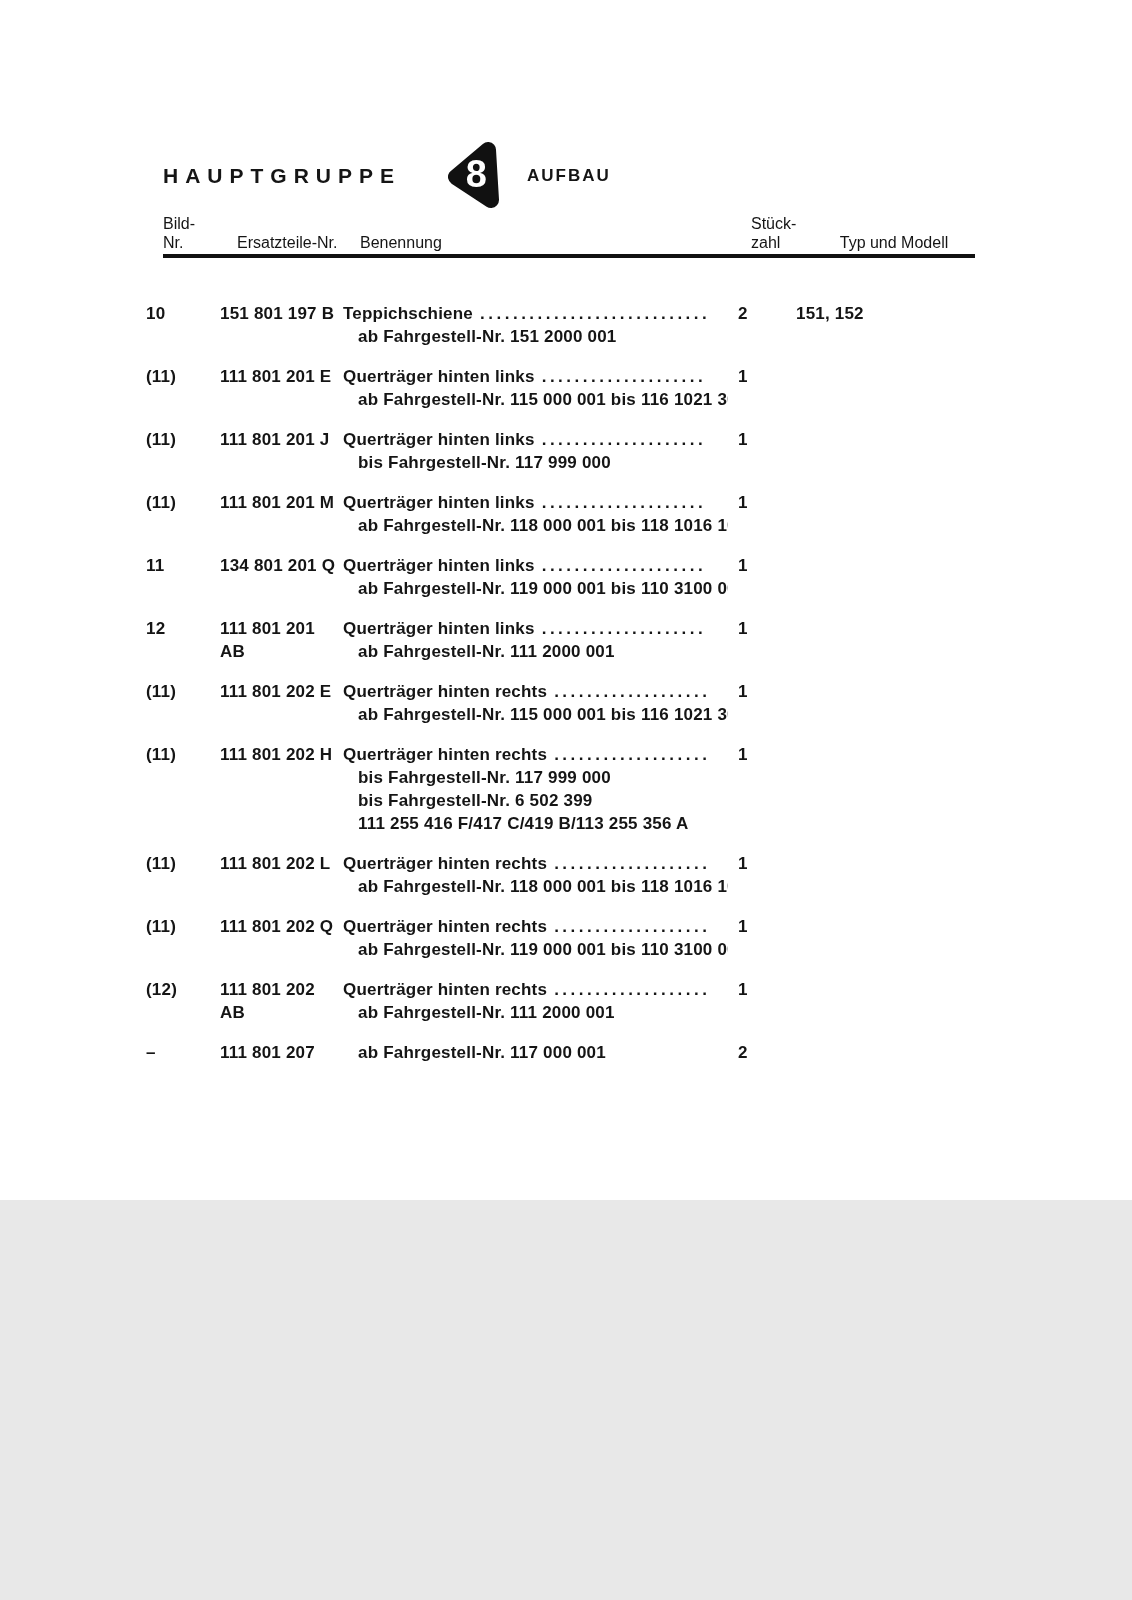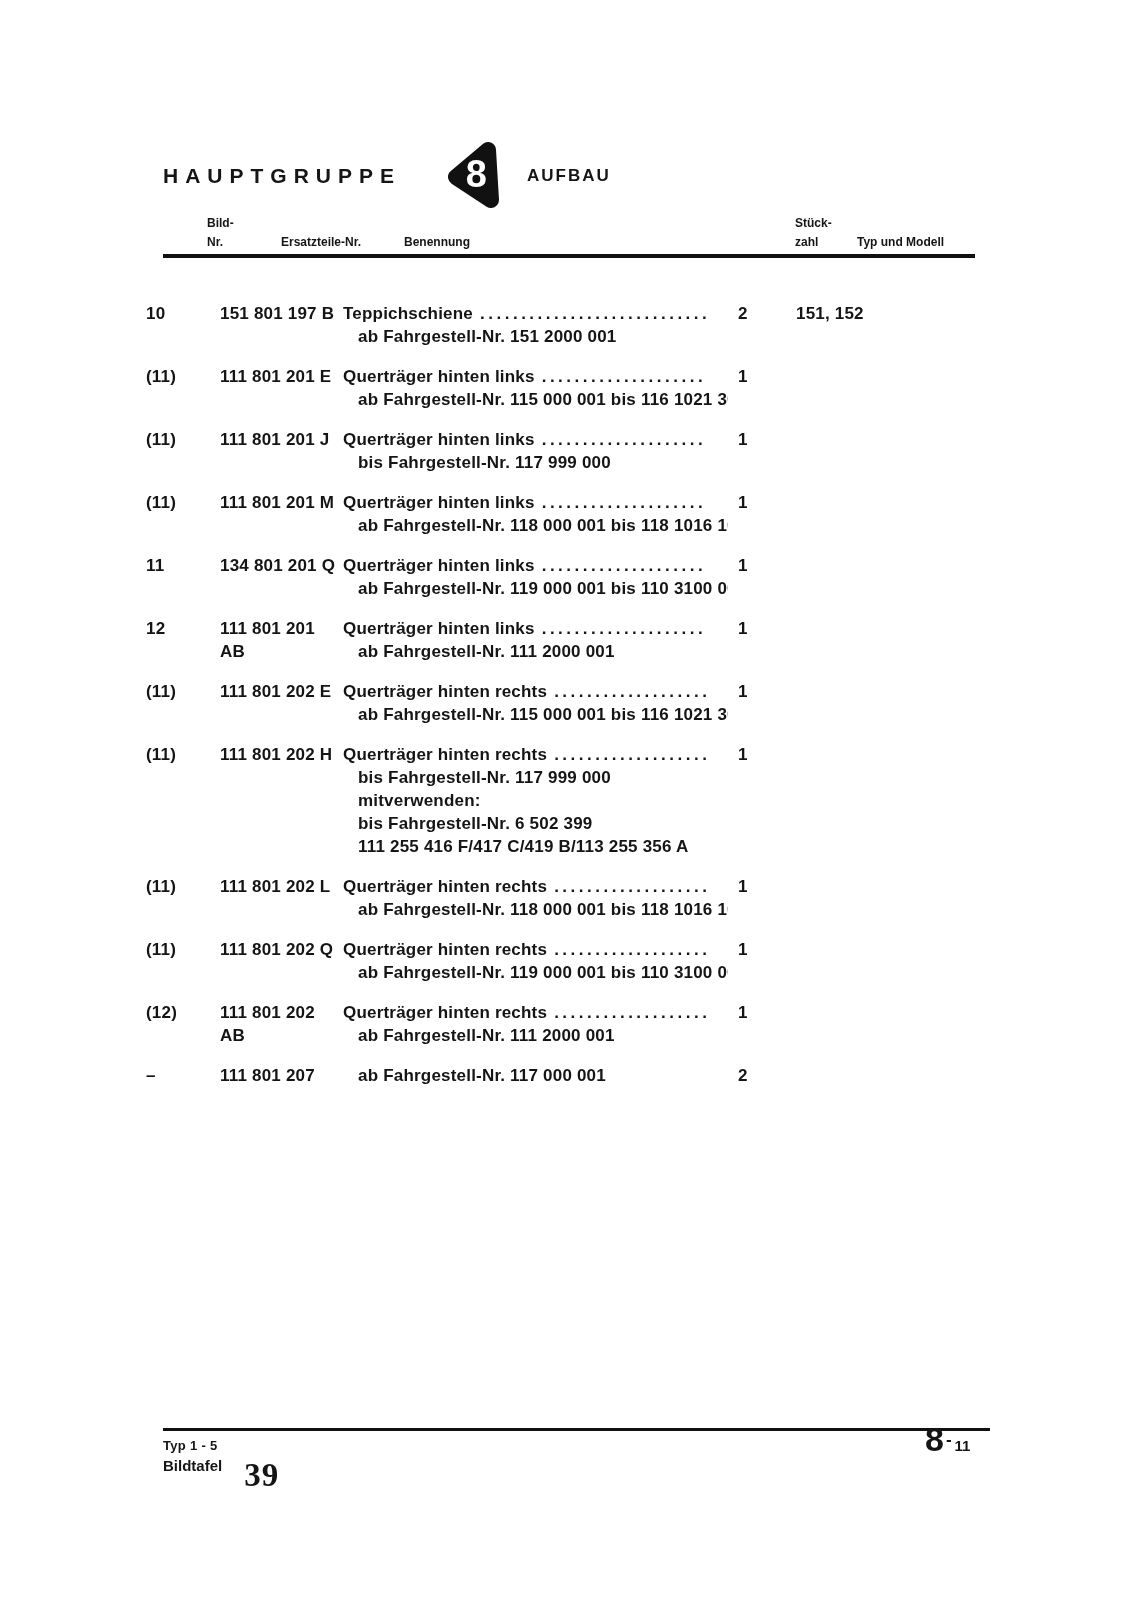--- a/index.html
+++ b/index.html
@@ -1,21 +1,21 @@
 <!DOCTYPE html>
 <html><head>
 <meta charset="utf-8">
 <style>
   * { margin: 0; padding: 0; box-sizing: border-box; }
   html, body { background: #e8e8e8; }
   body { font-family: "Liberation Sans", sans-serif; }
   .page {
     position: relative;
     width: 1132px;
-    height: 1600px;
+    height: 1200px;
     background: #ffffff;
     color: #151515;
     margin: 0 auto;
     overflow: hidden;
   }
 
   
   .doc-header {
     position: absolute;
     top: 140px;
@@ -56,28 +56,27 @@
   }
 
   
   .col-heads {
     position: absolute;
     top: 214px;
     left: 163px;
     width: 812px;
     display: grid;
     grid-template-columns: 74px 123px 385px 55px 1fr;
-    font-size: 12px;
-    font-weight: 700;
+    font-size: 16px;
+    font-weight: 400;
     line-height: 19px;
-    margin-left: 44px;
   }
   .col-heads .stack { align-self: end; }
   .col-heads .c-qty-h { padding-left: 6px; }
-  .col-heads .c-typ-h { padding-left: 13px; align-self: end; }
+  .col-heads .c-typ-h { padding-left: 13px; align-self: end; text-align: center; }
   .head-rule {
     position: absolute;
     top: 254px;
     left: 163px;
     width: 812px;
     height: 4px;
     background: #111;
   }
 
   
@@ -286,21 +285,20 @@
     <div class="row">
       <div class="c-bild">(11)</div>
       <div class="c-part">111 801 202 H</div>
       <div class="c-name">
         <div class="name-line">
           <span class="nm">Querträger hinten rechts</span>
           <span class="dots">................................................................</span>
         </div>
         <div class="notes">
             <div class="note-line">bis Fahrgestell-Nr. 117 999 000</div>
-            <div class="note-line">mitverwenden:</div>
             <div class="note-line">bis Fahrgestell-Nr. 6 502 399</div>
             <div class="note-line">111 255 416 F/417 C/419 B/113 255 356 A</div>
           </div>
       </div>
       <div class="c-qty">1</div>
       <div class="c-typ"></div>
     </div>
 
     <div class="row">
       <div class="c-bild">(11)</div>

